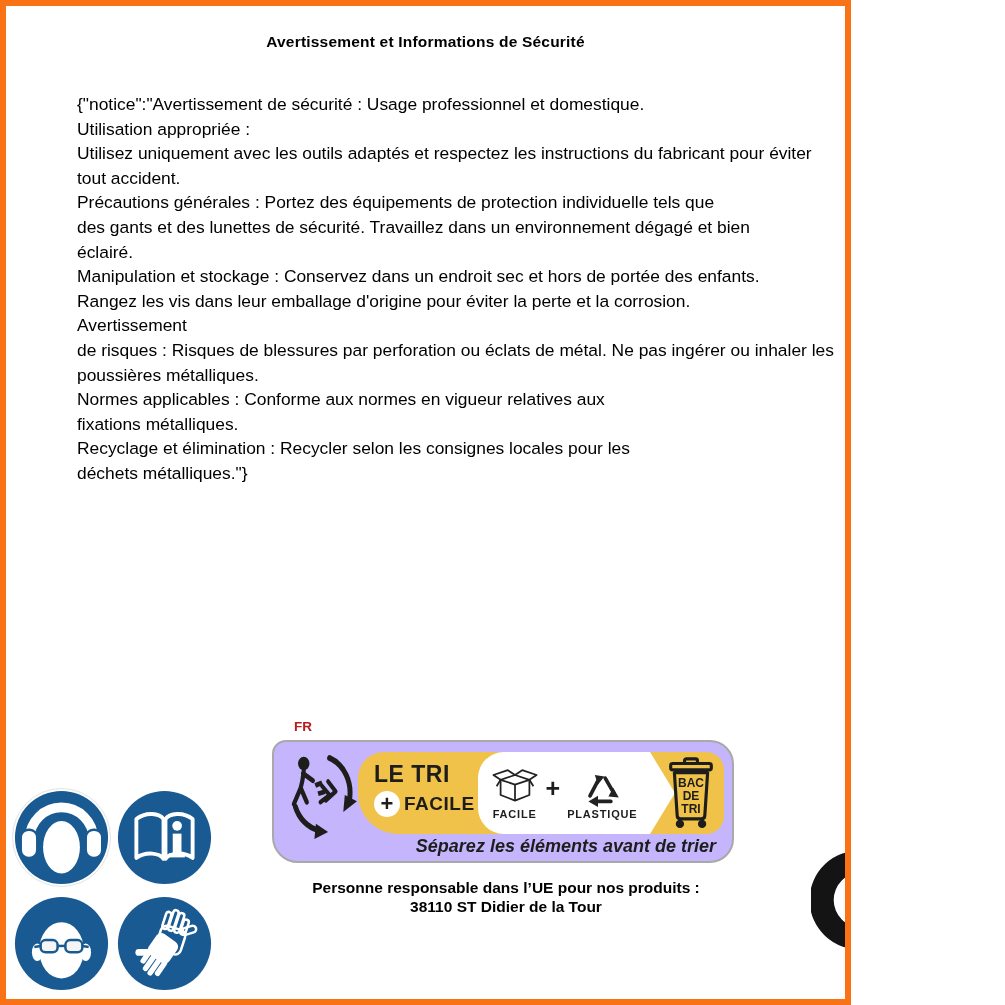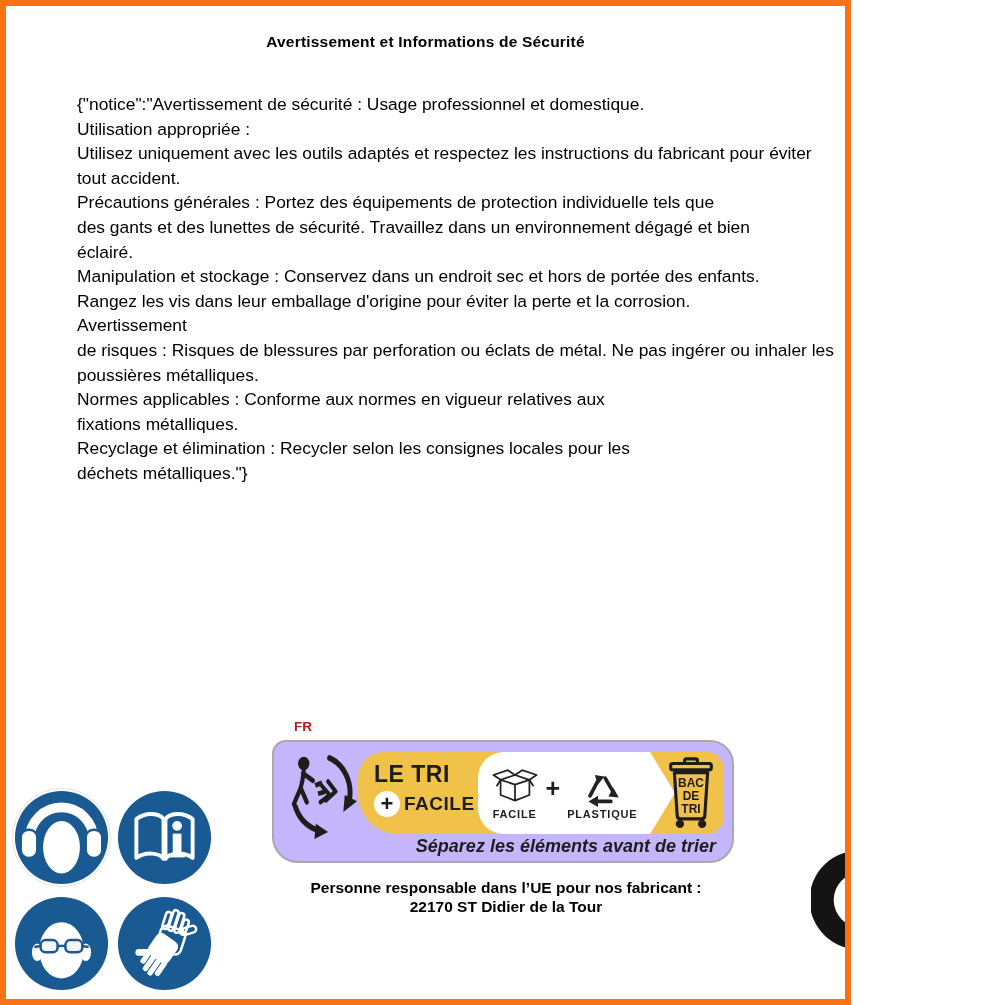--- a/index.html
+++ b/index.html
@@ -301,22 +301,22 @@
           <rect x="-6.5" y="-20" width="5.5" height="22" rx="2.7"></rect>
           <rect x="0" y="-19" width="5.5" height="21" rx="2.7"></rect>
           <rect x="6.5" y="-14" width="5.5" height="16" rx="2.7"></rect>
           <rect x="9" y="-5" width="15" height="7" rx="3.5" transform="rotate(-35 11 0)"></rect>
         </g>
       </svg>
     </div>
   </div>
 
   <div class="contact">
-    <div>Personne responsable dans l’UE pour nos fabricant :</div>
-    <div>22170 ST Didier de la Tour</div>
+    <div>Personne responsable dans l’UE pour nos produits :</div>
+    <div>38110 ST Didier de la Tour</div>
   </div>
 
   <svg class="ce-svg" width="150" height="104" viewBox="0 0 152 104">
     <g fill="#141414">
       <path d="M51.7,2.1 A50,50 0 1 0 51.7,101.9 L51,80 A28,28 0 1 1 51,24 Z"></path>
       <path d="M148.7,2.1 A50,50 0 1 0 148.7,101.9 L148,80 A28,28 0 1 1 148,24 Z"></path>
       <rect x="112" y="41" width="38" height="22"></rect>
     </g>
   </svg>
 

